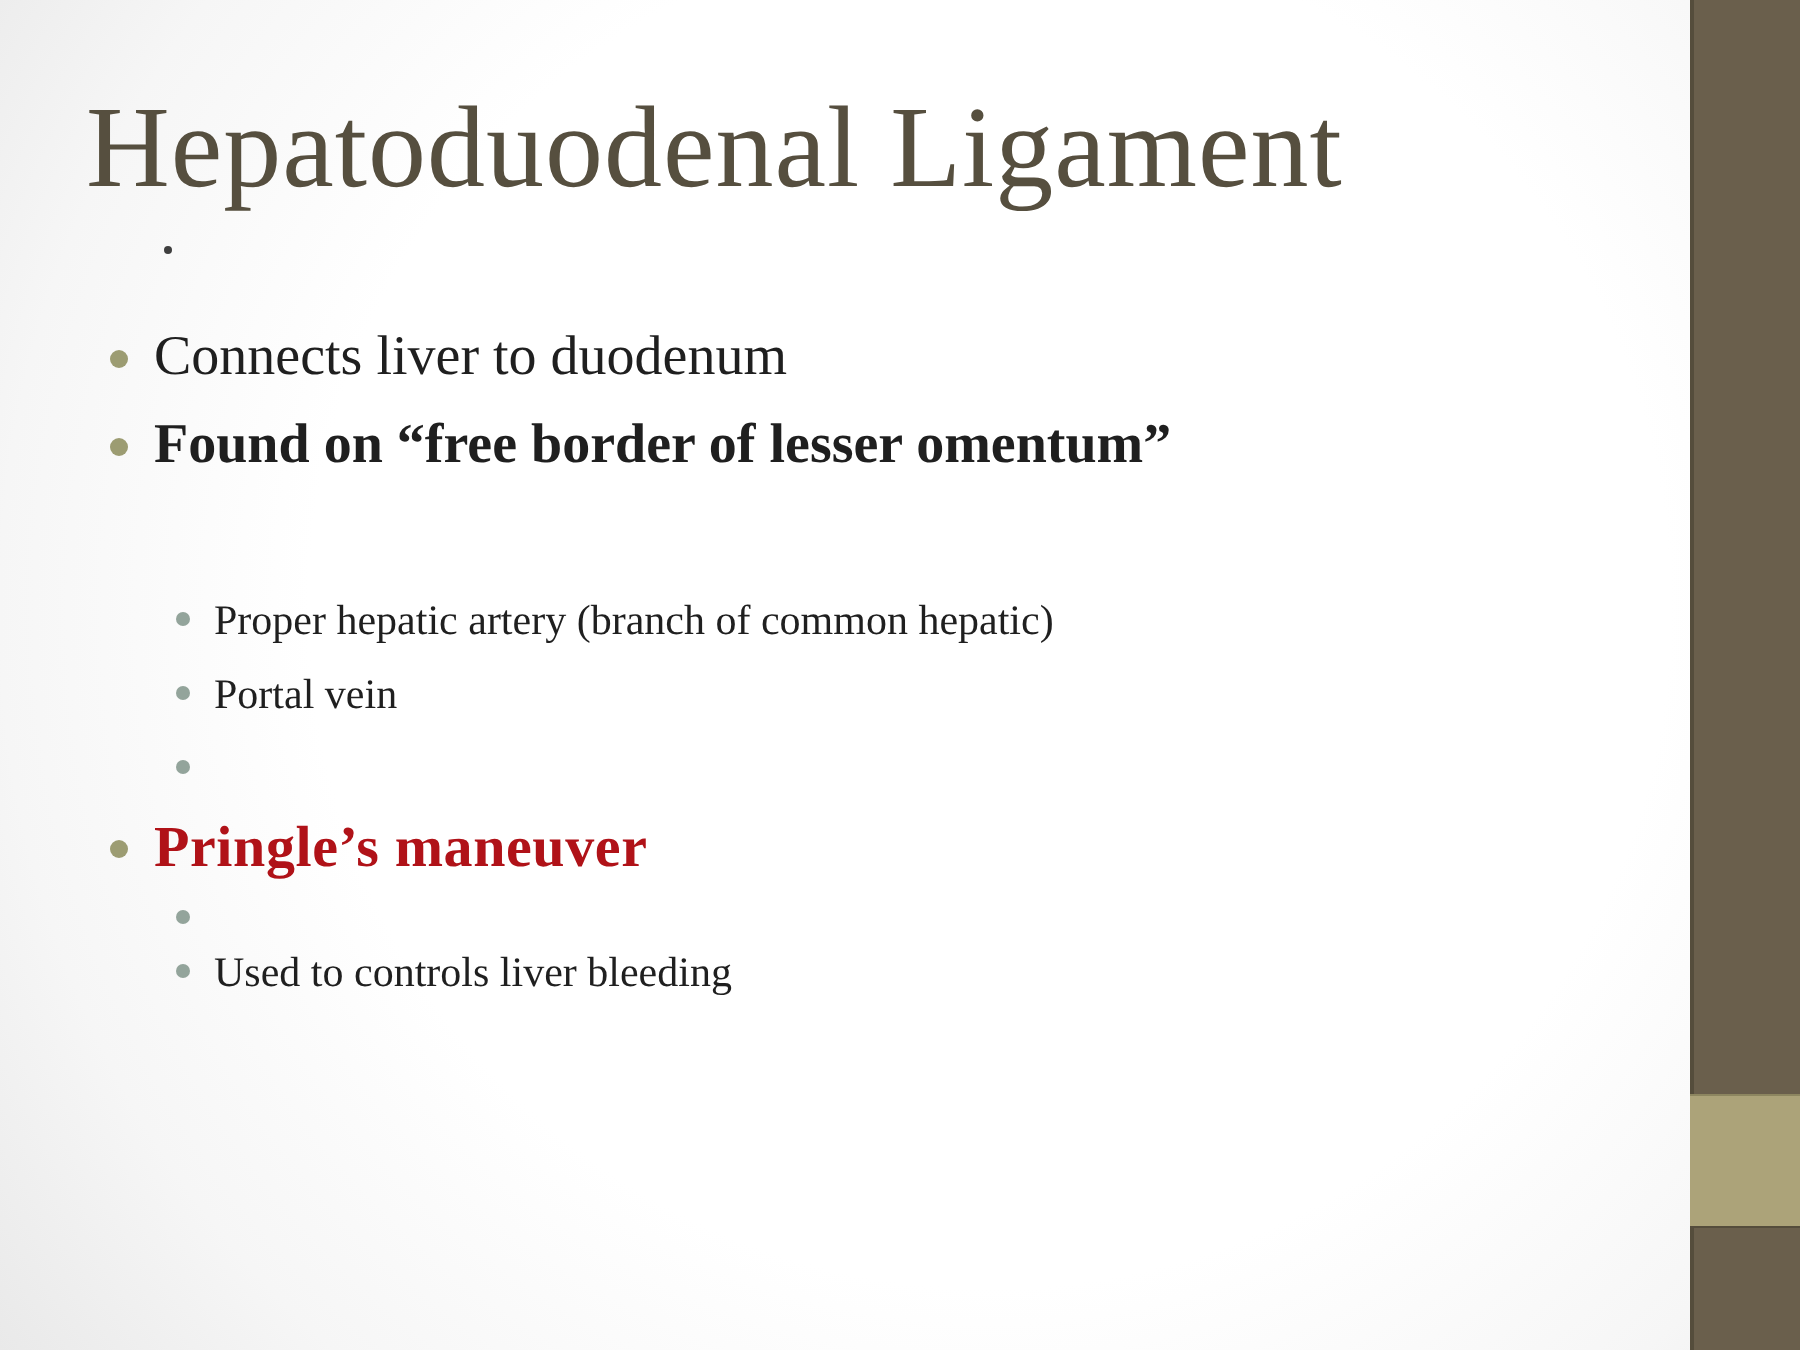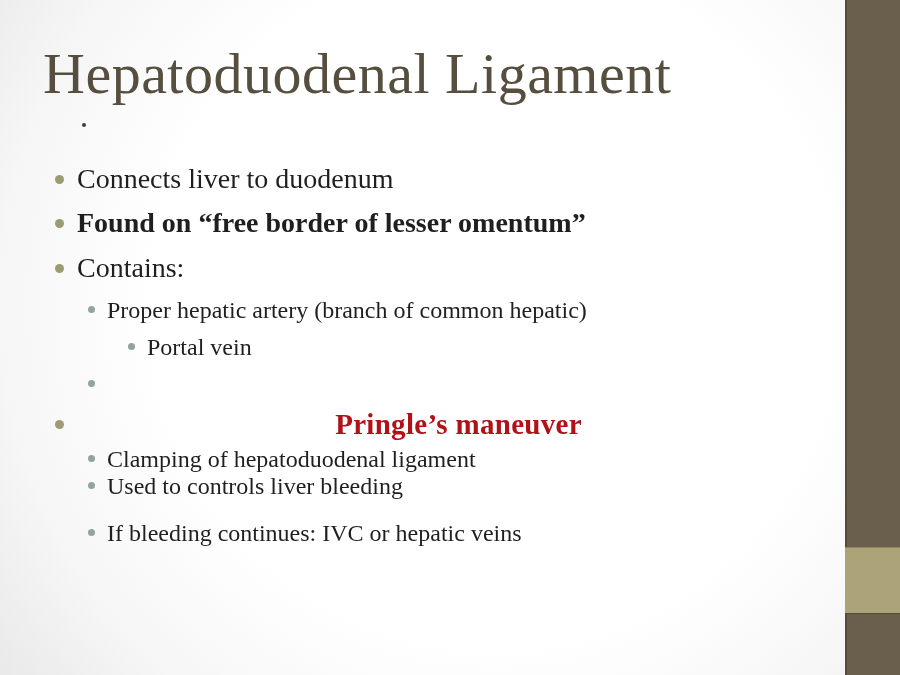--- a/index.html
+++ b/index.html
@@ -42,37 +42,35 @@
   }
   .orphan-dot{
     position:absolute;left:82px;top:123px;width:4px;height:4px;
     border-radius:50%;background:#3F3F3F;
   }
   #bullets{position:absolute;left:0;top:0;width:843px;height:675px;padding-left:27px;}
   .row{position:absolute;left:0;width:840px;white-space:nowrap;color:var(--body);}
   .row .dot{position:absolute;border-radius:50%;}
   .row.lvl1{font-size:28px;line-height:34px;padding-left:77px;}
   .row.lvl1 .dot{left:55px;top:13px;width:9px;height:9px;background:var(--bullet1);}
-  .row.lvl2{font-size:24px;line-height:29px;padding-left:107px;}
+  .row.lvl2{font-size:21px;line-height:29px;padding-left:107px;}
   .row.lvl2 .dot{left:88px;top:10px;width:7px;height:7px;background:var(--bullet2);}
-  .row.em{color:var(--red);font-weight:bold;font-size:29px;letter-spacing:0.3px;text-align:center;}
+  .row.em{color:var(--red);font-weight:bold;font-size:29px;letter-spacing:0.3px;}
 </style>
 </head>
 <body>
 
 <div class="slide">
   <div class="title">Hepatoduodenal Ligament</div>
   <div class="orphan-dot"></div>
   <div id="bullets">
       <div class="row lvl1" style="top: 162px;"><span class="dot"></span><span class="txt">Connects liver to duodenum</span></div>
       <div class="row lvl1" style="top: 206px; font-weight: bold;"><span class="dot"></span><span class="txt">Found on “free border of lesser omentum”</span></div>
-      <div class="row lvl1" style="top: 251px;"><span class="dot"></span><span class="txt">Contains:</span></div>
       <div class="row lvl2" style="top: 296px;"><span class="dot"></span><span class="txt">Proper hepatic artery (branch of common hepatic)</span></div>
-      <div class="row lvl2" style="top: 333px; margin-left: 40px;"><span class="dot"></span><span class="txt">Portal vein</span></div>
+      <div class="row lvl2" style="top: 333px;"><span class="dot"></span><span class="txt">Portal vein</span></div>
       <div class="row lvl2" style="top: 370px;"><span class="dot"></span></div>
       <div class="row lvl1 em" style="top: 407px;"><span class="dot"></span><span class="txt">Pringle’s maneuver</span></div>
-      <div class="row lvl2" style="top: 445px;"><span class="dot"></span><span class="txt">Clamping of hepatoduodenal ligament</span></div>
+      <div class="row lvl2" style="top: 445px;"><span class="dot"></span></div>
       <div class="row lvl2" style="top: 472px;"><span class="dot"></span><span class="txt">Used to controls liver bleeding</span></div>
-      <div class="row lvl2" style="top: 519px;"><span class="dot"></span><span class="txt">If bleeding continues: IVC or hepatic veins</span></div>
     </div>
   <div class="sidebar"></div>
   <div class="accent-block"></div>
 </div>
 
 </body></html>

